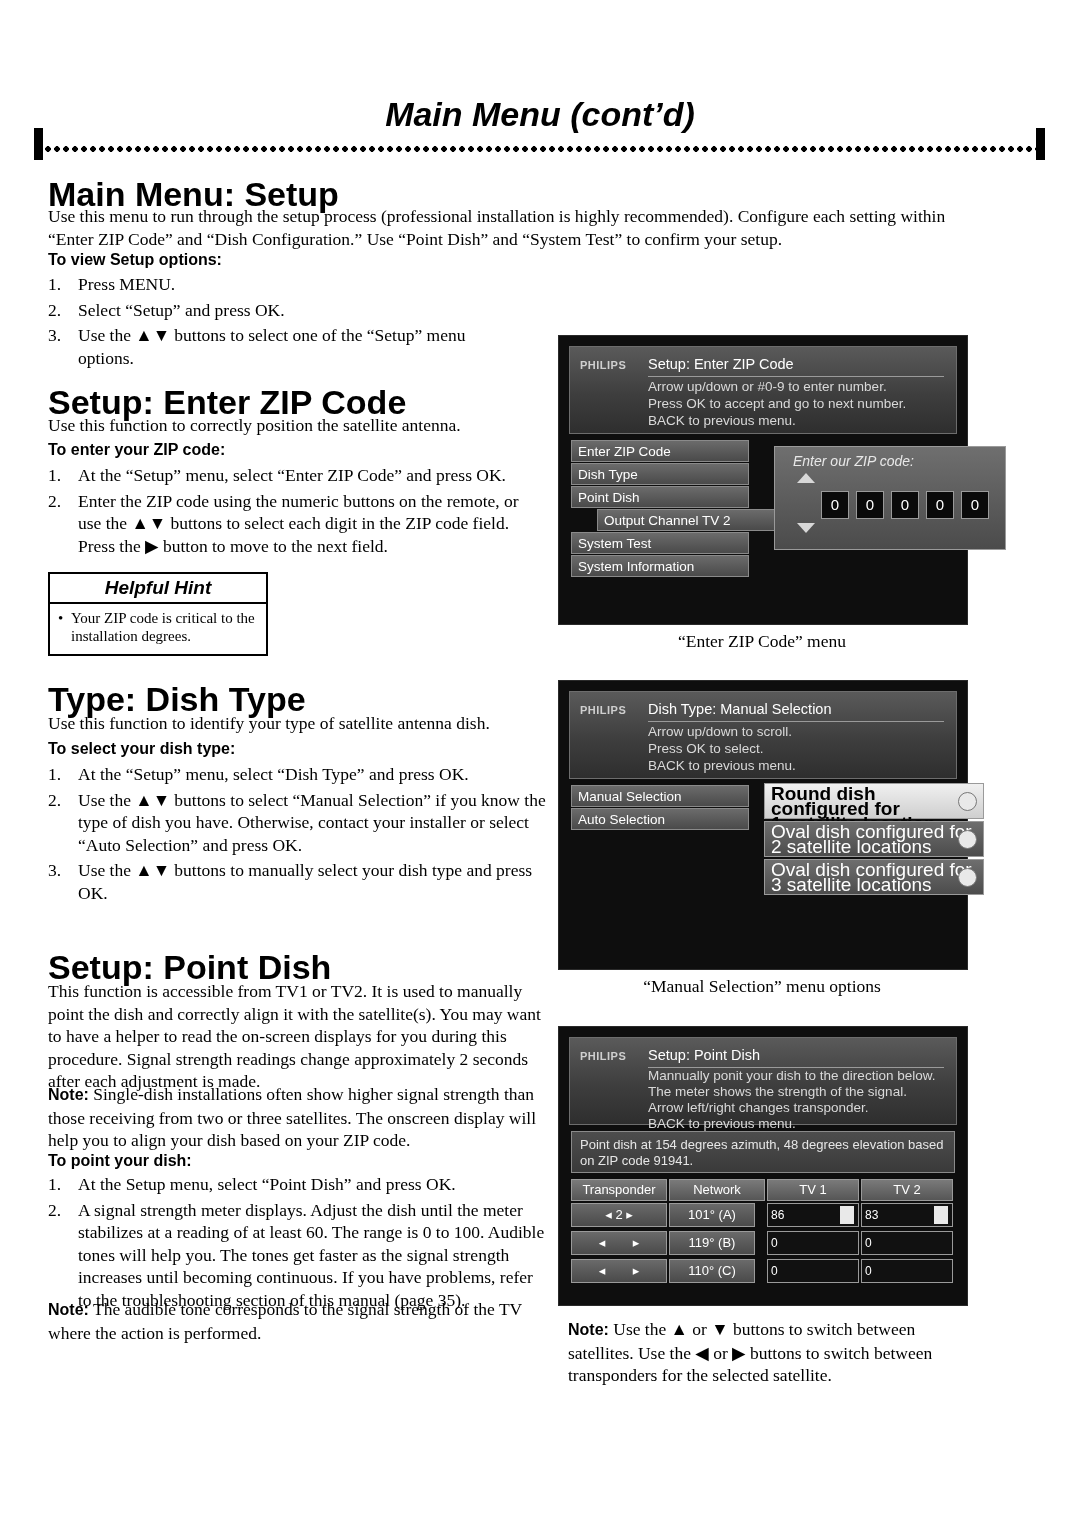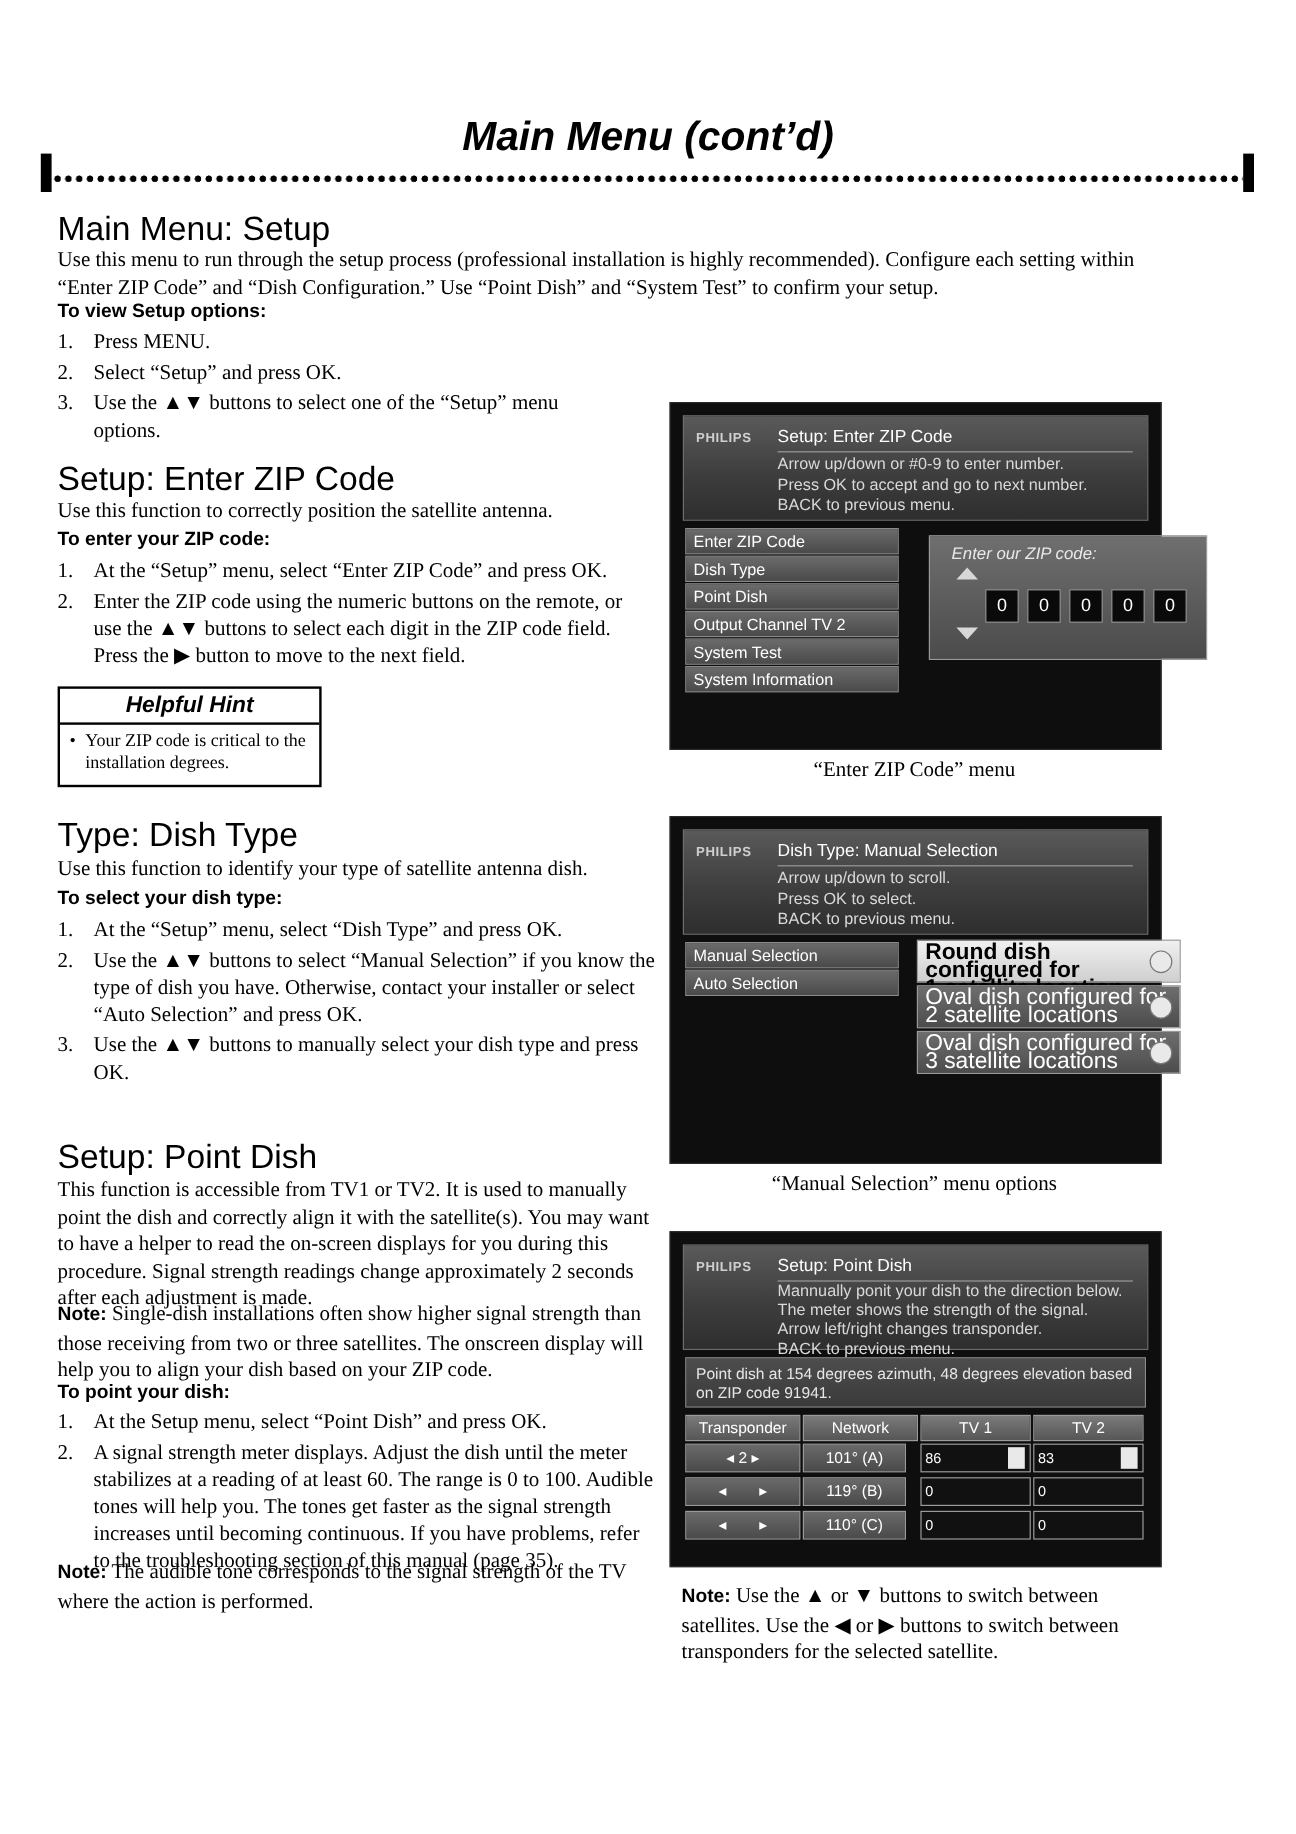--- a/index.html
+++ b/index.html
@@ -6,21 +6,21 @@
   body{width:1080px;height:1528px;font-family:"Liberation Serif",serif;color:#000;position:relative;overflow:hidden;}
   .page{position:absolute;left:0;top:0;width:1080px;height:1528px;}
 
   
   .hdr-title{position:absolute;left:0;top:95px;width:1080px;text-align:center;font-family:"Liberation Sans",sans-serif;font-weight:bold;font-style:italic;font-size:34px;letter-spacing:0px;}
   .hdr-rule{position:absolute;left:44px;top:145px;width:992px;height:9px;}
   .hdr-left-tick{position:absolute;left:34px;top:128px;width:9px;height:32px;background:#000;}
   .hdr-right-tick{position:absolute;left:1036px;top:128px;width:9px;height:32px;background:#000;}
   .dots{width:100%;height:9px;background-image:radial-gradient(circle at 4px 4px, #000 2.6px, rgba(0,0,0,0) 3px);background-size:9px 9px;background-repeat:repeat-x;}
 
-  h2.sec{font-family:"Liberation Sans",sans-serif;font-weight:normal;font-size:28px;margin:0;}
+  h2.sec{font-family:"Liberation Sans",sans-serif;font-weight:bold;font-size:34px;margin:0;}
   .body-p{font-size:17.5px;line-height:22.5px;}
   .bold-lead{font-family:"Liberation Sans",sans-serif;font-weight:bold;font-size:16px;}
 
   .ol{margin:0;padding:0;list-style:none;}
   .ol li{position:relative;padding-left:30px;font-size:17.5px;line-height:22.5px;margin-bottom:3px;}
   .ol li .num{position:absolute;left:0;top:0;width:24px;text-align:left;}
 
   
   .hint{position:absolute;left:48px;top:572px;width:216px;height:80px;border:2px solid #000;}
   .hint-title{font-family:"Liberation Sans",sans-serif;font-weight:bold;font-style:italic;font-size:19px;text-align:center;padding-top:3px;border-bottom:2px solid #000;padding-bottom:3px;}
@@ -129,21 +129,21 @@
       <div class="philips">PHILIPS</div>
       <div class="tvtitle">Setup: Enter ZIP Code</div>
       <div class="tvtitle-rule"></div>
       <div class="tvline" style="top:32px;">Arrow up/down or #0-9 to enter number.</div>
       <div class="tvline" style="top:49px;">Press OK to accept and go to next number.</div>
       <div class="tvline" style="top:66px;">BACK to previous menu.</div>
     </div>
     <div class="menuitem" style="top:104px;">Enter ZIP Code</div>
     <div class="menuitem" style="top:127px;">Dish Type</div>
     <div class="menuitem" style="top:150px;">Point Dish</div>
-    <div class="menuitem" style="top:173px;">Output Channel TV 2</div>
+    <div class="menuitem" style="top:173px;margin-left:26px;">Output Channel TV 2</div>
     <div class="menuitem" style="top:196px;">System Test</div>
     <div class="menuitem" style="top:219px;">System Information</div>
 
     <div class="zipbox">
       <div class="ziplabel">Enter our ZIP code:</div>
       <div class="arrow-up"></div>
       <div class="arrow-dn"></div>
       <div class="digit" style="left:46px;">0</div>
       <div class="digit" style="left:81px;">0</div>
       <div class="digit" style="left:116px;">0</div>

